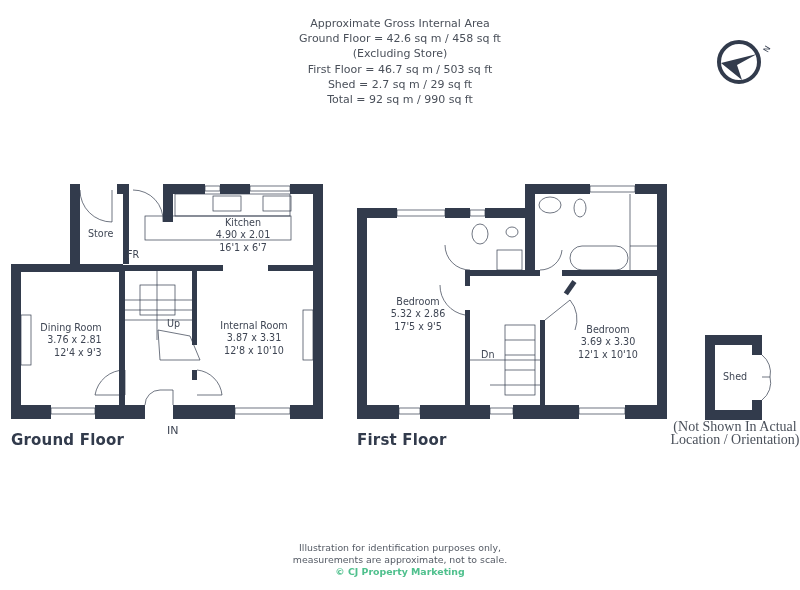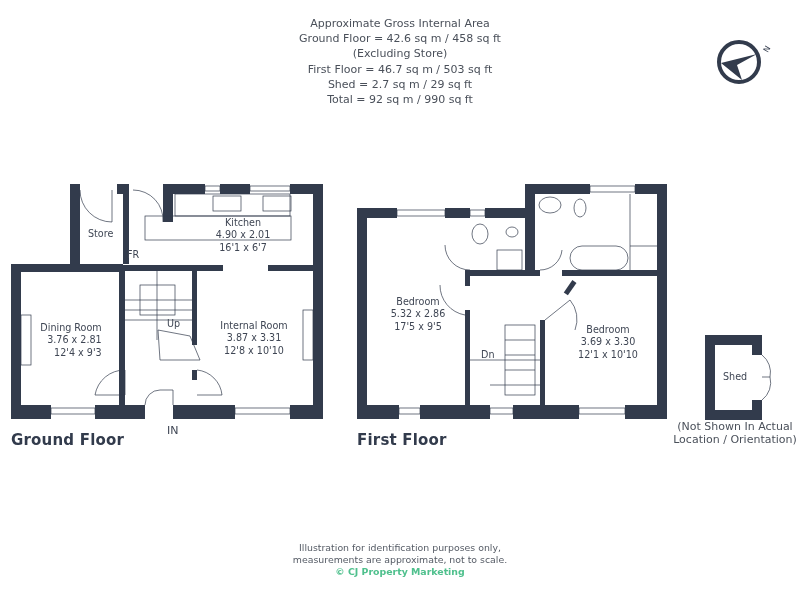--- a/index.html
+++ b/index.html
@@ -4,21 +4,21 @@
 <style>
   html, body { margin:0; padding:0; background:#ffffff; }
   body { width:800px; height:590px; position:relative; overflow:hidden; font-family:"DejaVu Sans", sans-serif; color:#3a4250; }
   .area-block { position:absolute; left:250px; top:16px; width:300px; text-align:center; font-size:11px; line-height:15.2px; color:#4a505a; }
   .area-block div { white-space:nowrap; }
   .compass { position:absolute; left:715px; top:38px; width:60px; height:50px; }
   .plan { position:absolute; left:0; top:0; width:800px; height:590px; }
   .floor-title { position:absolute; font-weight:bold; font-size:15px; color:#323b4c; letter-spacing:0.2px; }
   .room-label { position:absolute; text-align:center; font-size:9.6px; line-height:12.4px; color:#3f4654; white-space:nowrap; transform:translateX(-50%); }
   .small-label { position:absolute; font-size:9.6px; color:#3f4654; white-space:nowrap; }
-  .note { position:absolute; text-align:center; font-size:11px; line-height:12.6px; color:#4a505a; white-space:nowrap; transform:translateX(-50%); }
+  .note { position:absolute; text-align:center; font-size:14px; line-height:12.6px; color:#4a505a; white-space:nowrap; transform:translateX(-50%);font-family:Liberation Serif, serif; }
   .footer { position:absolute; left:400px; top:542px; transform:translateX(-50%); text-align:center; font-size:9.4px; line-height:12.2px; color:#555b65; white-space:nowrap; }
   .footer .brand { color:#4fc08d; font-weight:bold; }
 </style>
 </head>
 <body>
 
 <div class="area-block">
   <div>Approximate Gross Internal Area</div>
   <div>Ground Floor = 42.6 sq m / 458 sq ft</div>
   <div>(Excluding Store)</div>

